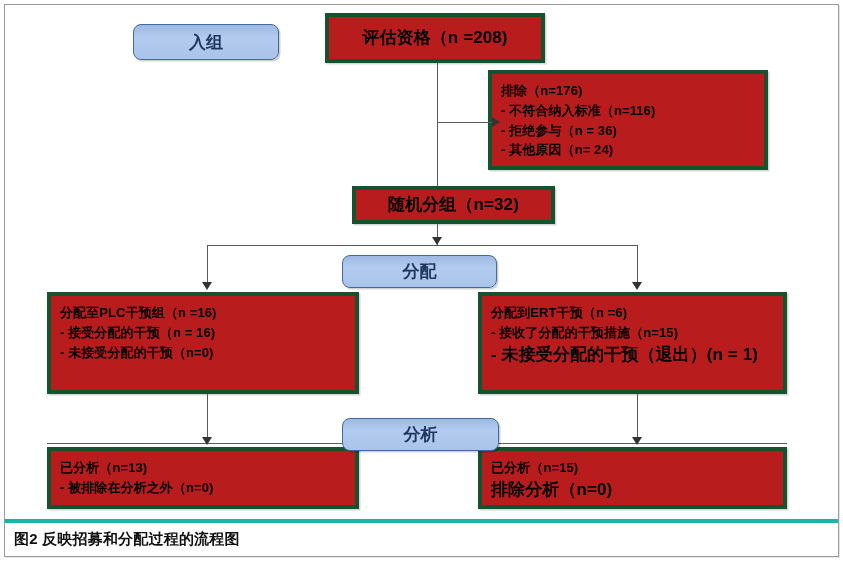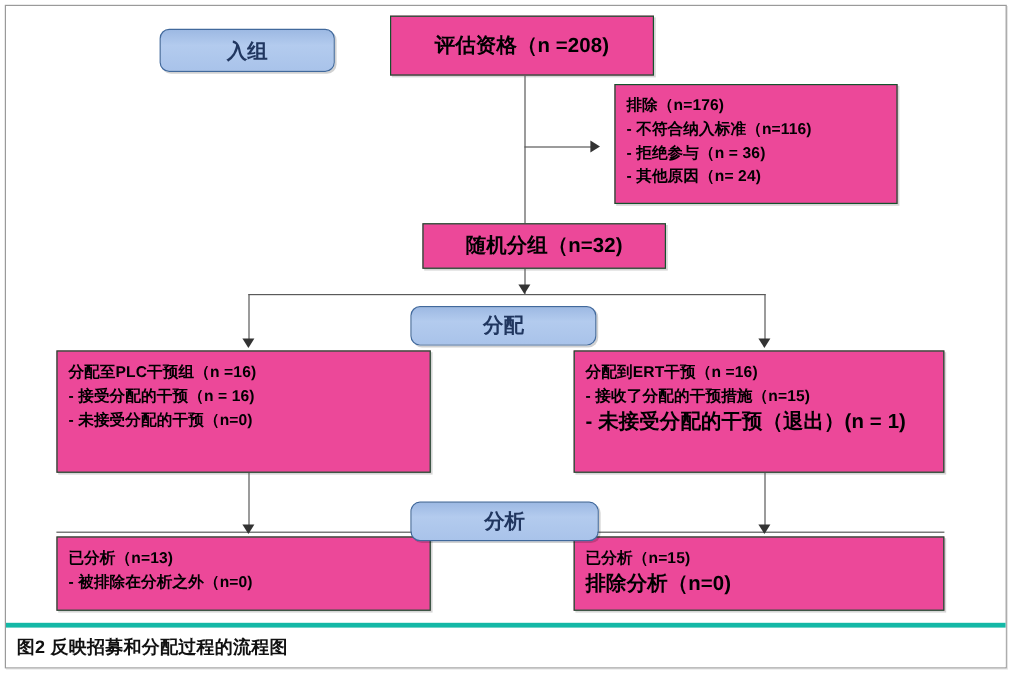--- a/index.html
+++ b/index.html
@@ -27,22 +27,22 @@
     height: 553px;
     border: 1px solid #9a9a9a;
     box-shadow: 1px 1px 0 rgba(0,0,0,0.10);
     box-sizing: border-box;
     background: #fff;
   }
   
   .node {
     position: absolute;
     box-sizing: border-box;
-    border: 1px solid #14532d;
-    background: #ec4899;
+    border: 4px solid #14532d;
+    background: #b91c1c;
     color: #000000;
     box-shadow: 1.5px 1.5px 0 rgba(0,0,0,0.16);
   }
   .node .lines {
     padding: 7px 9px 0 9px;
   }
   .node .line {
     font-size: 13px;
     line-height: 1.52;
     white-space: nowrap;
@@ -143,21 +143,21 @@
 
   <div class="node center-text" style="left:325px; top:13px; width:220px; height:50px;">
     <span class="line">评估资格（n =208)</span>
   </div>
 
   <div class="vline" style="left:437px; top:63px; height:123px;"></div>
 
   <div class="hline" style="left:437px; top:122px; width:60px;"></div>
   <div class="arrow-right" style="left:492px; top:117px;"></div>
 
-  <div class="node" style="left:512px; top:70px; width:236px; height:100px;">
+  <div class="node" style="left:488px; top:70px; width:280px; height:100px;">
     <div class="lines">
       <div class="line">排除（n=176)</div>
       <div class="line">- 不符合纳入标准（n=116)</div>
       <div class="line">- 拒绝参与（n = 36)</div>
       <div class="line">- 其他原因（n= 24)</div>
     </div>
   </div>
 
   <div class="node center-text" style="left:352px; top:186px; width:203px; height:38px;">
     <span class="line">随机分组（n=32)</span>
@@ -178,21 +178,21 @@
   <div class="node" style="left:47px; top:292px; width:312px; height:102px;">
     <div class="lines">
       <div class="line">分配至PLC干预组（n =16)</div>
       <div class="line">- 接受分配的干预（n = 16)</div>
       <div class="line">- 未接受分配的干预（n=0)</div>
     </div>
   </div>
 
   <div class="node" style="left:478px; top:292px; width:309px; height:102px;">
     <div class="lines">
-      <div class="line">分配到ERT干预（n =16)</div>
+      <div class="line">分配到ERT干预（n =6)</div>
       <div class="line">- 接收了分配的干预措施（n=15)</div>
       <div class="line big">- 未接受分配的干预（退出）(n = 1)</div>
     </div>
   </div>
 
   <div class="vline" style="left:207px; top:394px; height:49px;"></div>
   <div class="arrow-down" style="left:202px; top:437px;"></div>
   <div class="vline" style="left:637px; top:394px; height:49px;"></div>
   <div class="arrow-down" style="left:632px; top:437px;"></div>
 

